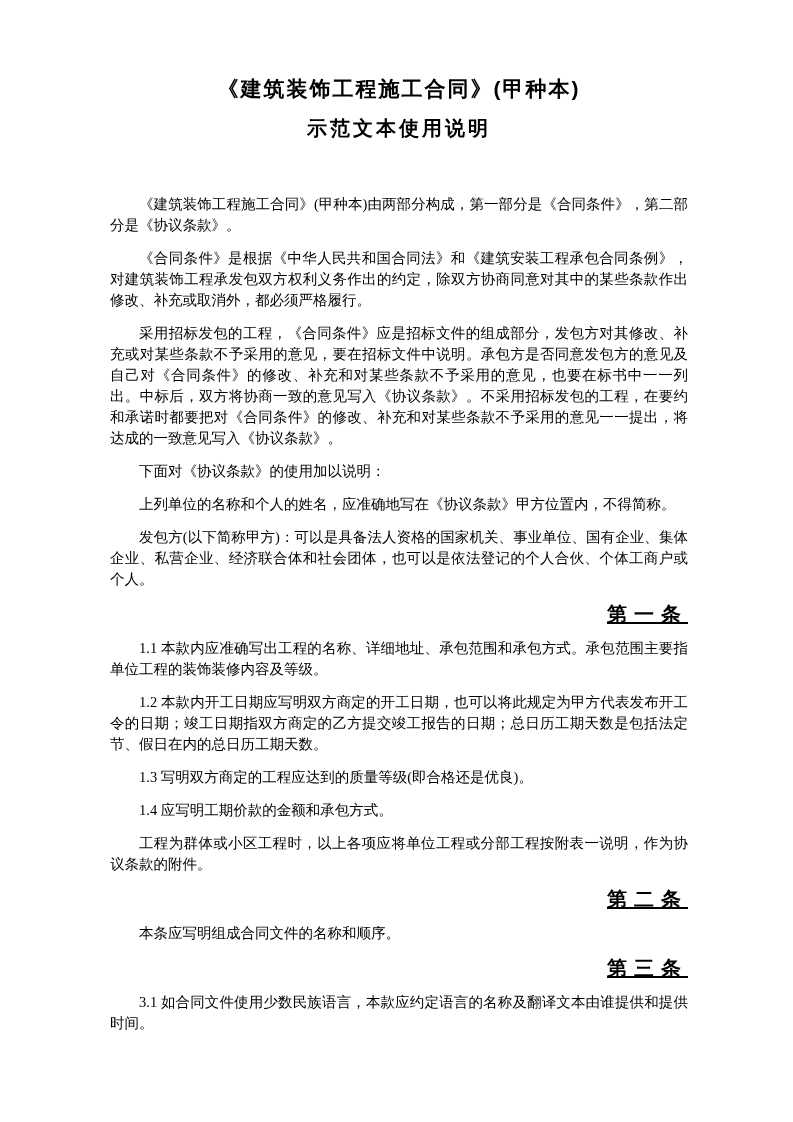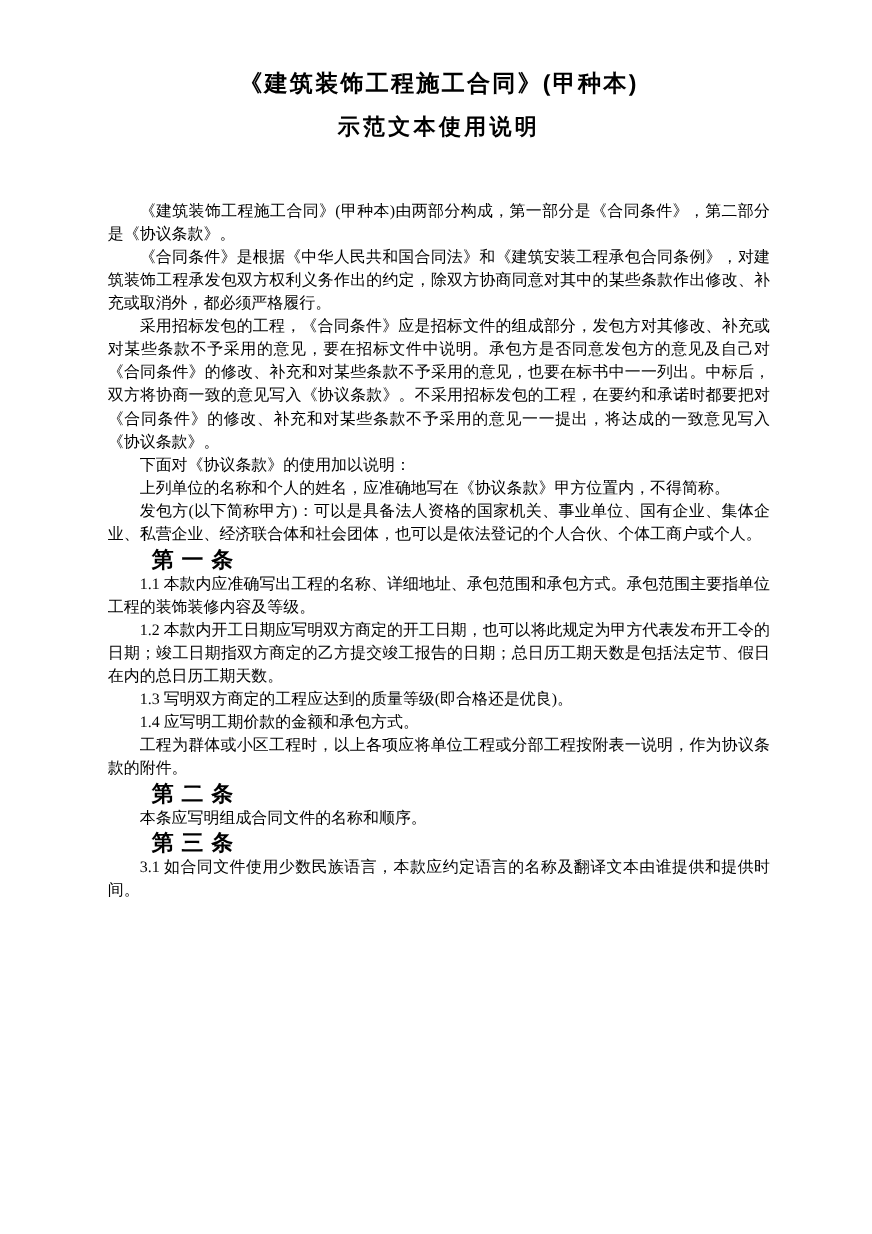--- a/index.html
+++ b/index.html
@@ -16,21 +16,21 @@
     font-family: "Liberation Serif", "DejaVu Serif", serif;
   }
   .page {
     box-sizing: border-box;
     width: 793px;
     height: 1122px;
     background: #ffffff;
     padding: 62px 93px 40px 98px;
   }
   .doc-title {
-    margin: 0;
+    margin: 12px;
     text-align: center;
     font-family: "Liberation Sans", "DejaVu Sans", sans-serif;
     font-weight: bold;
     font-size: 21px;
     line-height: 29px;
     letter-spacing: 2px;
   }
   .doc-subtitle {
     margin: 12px 0 12px 0;
     text-align: center;
@@ -41,31 +41,32 @@
     letter-spacing: 3px;
   }
   .content {
     margin-top: 52px;
     font-size: 14.5px;
     line-height: 21px;
     text-align: justify;
     text-justify: inter-ideograph;
   }
   .content p {
-    margin: 0;
+    margin: 12px;
     text-indent: 2em;
   }
   .clause-heading {
     margin: 12px 0 13px 0;
-    text-align: left;
+    text-align: right;
     text-indent: 0;
     font-weight: bold;
     font-size: 20px;
     line-height: 24px;
     letter-spacing: 7px;
+    text-decoration: underline;
   }
 </style>
 </head>
 <body>
 
 <div class="page">
   <h1 class="doc-title">《建筑装饰工程施工合同》(甲种本)</h1>
   <h2 class="doc-subtitle">示范文本使用说明</h2>
 
   <div class="content">

